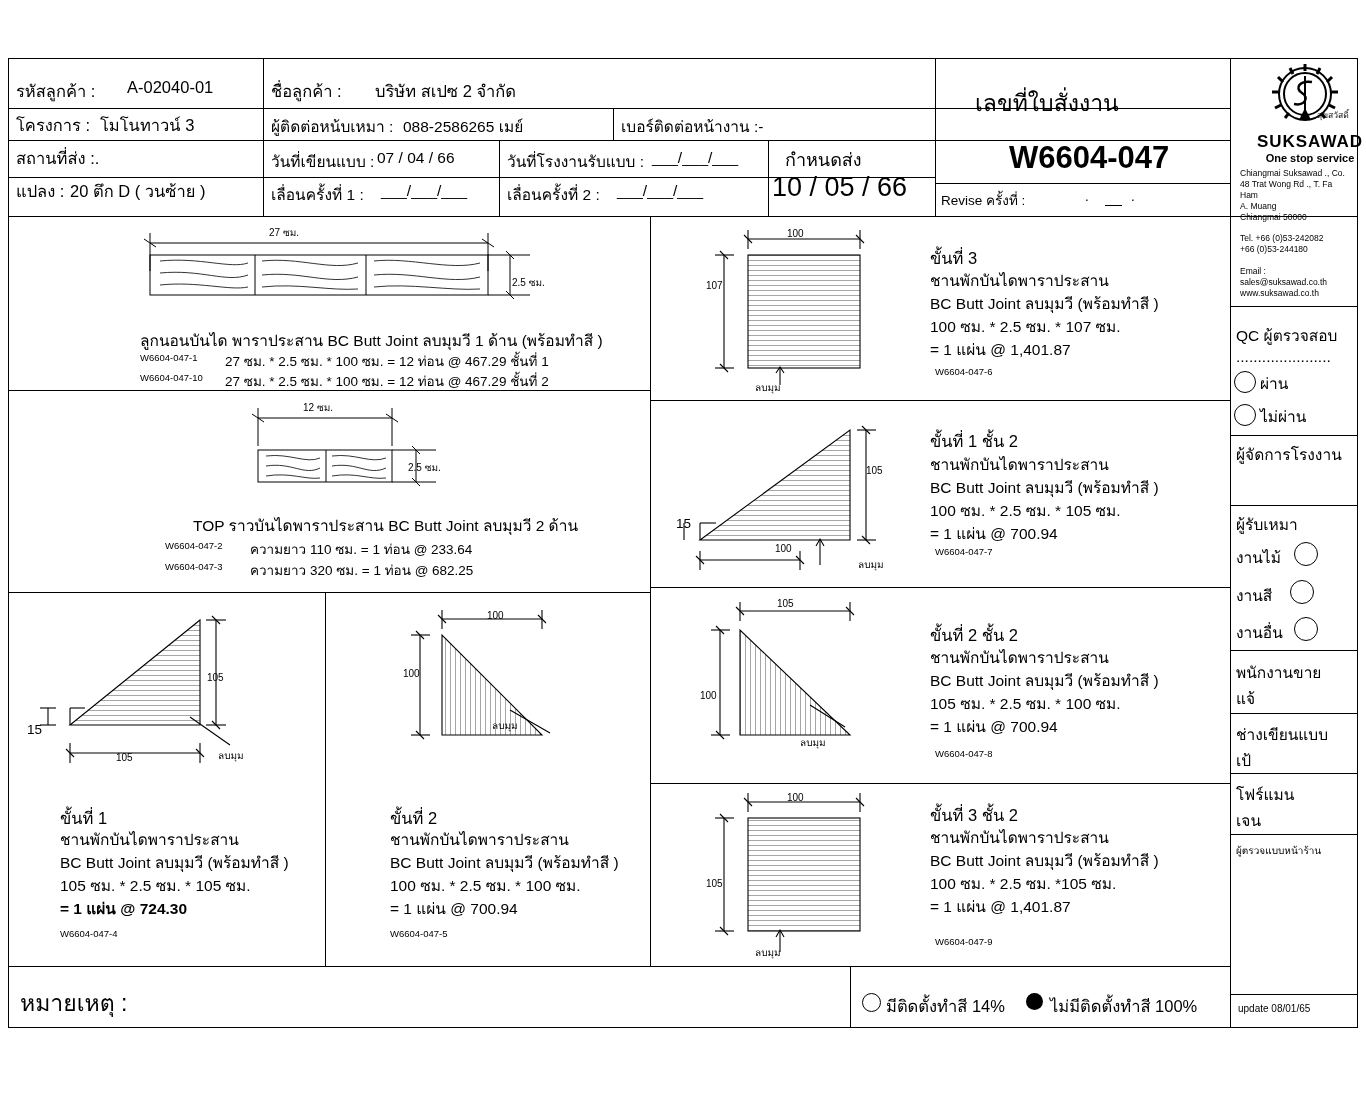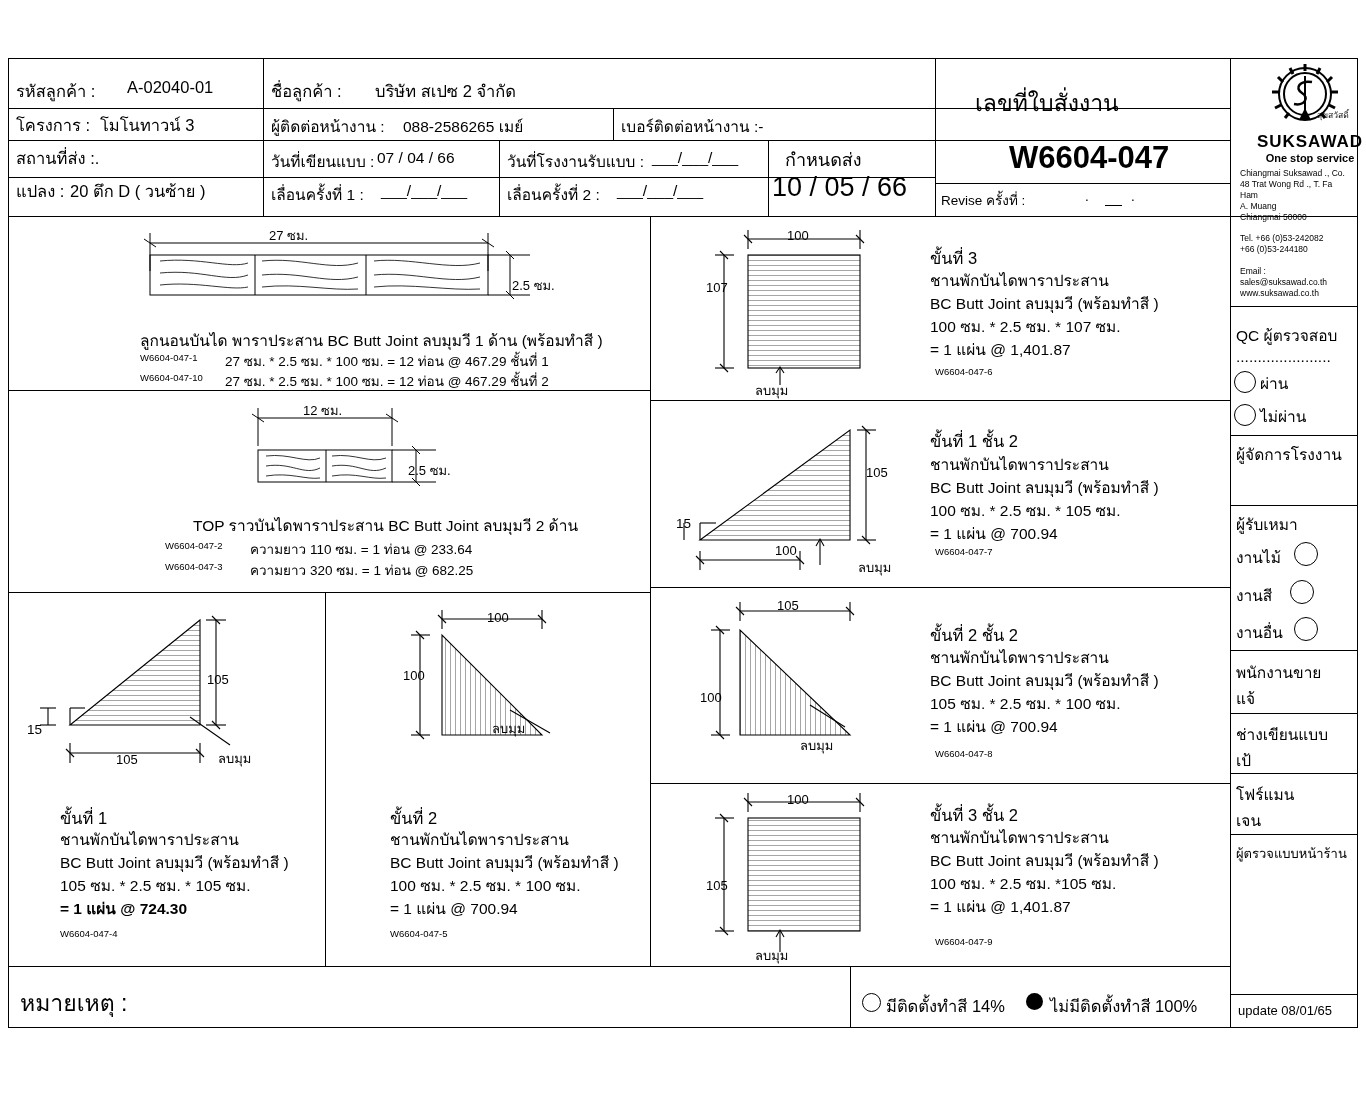--- a/index.html
+++ b/index.html
@@ -4,21 +4,21 @@
 <style>
   html,body{margin:0;padding:0;background:#fff;}
   body{font-family:"Liberation Sans", sans-serif; color:#000;}
   #sheet{position:relative;width:1366px;height:1093px;background:#fff;}
   .frame{position:absolute;left:8px;top:58px;width:1350px;height:970px;border:1.5px solid #000;box-sizing:border-box;}
   .ln{position:absolute;background:#000;}
   .h{height:1px;}
   .v{width:1px;}
   .txt{position:absolute;white-space:nowrap;}
   .t13{font-size:13.5px;}
-  .t14{font-size:13px;}
+  .t14{font-size:10px;}
   .t15{font-size:15.5px;}
   .t16{font-size:16.5px;}
   .t17{font-size:18px;}
   .t22{font-size:23px;}
   .t26{font-size:27px;}
   .t30{font-size:31px;}
   .tiny{font-size:8.5px;}
   .t9{font-size:9.5px;}
   .circ{position:absolute;border:1.4px solid #000;border-radius:50%;}
   .circf{position:absolute;background:#000;border-radius:50%;}
@@ -50,21 +50,21 @@
   <div class="txt t16" style="left:16px;top:78px;">รหัสลูกค้า :</div>
   <div class="txt t16" style="left:127px;top:78px;">A-02040-01</div>
   <div class="txt t16" style="left:16px;top:112px;">โครงการ :</div>
   <div class="txt t16" style="left:100px;top:112px;">โมโนทาวน์ 3</div>
   <div class="txt t16" style="left:16px;top:145px;">สถานที่ส่ง :.</div>
   <div class="txt t16" style="left:16px;top:178px;">แปลง :</div>
   <div class="txt t16" style="left:70px;top:178px;">20 ตึก D ( วนซ้าย )</div>
 
   <div class="txt t16" style="left:271px;top:78px;">ชื่อลูกค้า :</div>
   <div class="txt t16" style="left:375px;top:78px;">บริษัท สเปซ 2 จำกัด</div>
-  <div class="txt t15" style="left:271px;top:114px;">ผู้ติดต่อหน้างาน :</div>
+  <div class="txt t15" style="left:271px;top:114px;">ผู้ติดต่อหน้บเหมา :</div>
   <div class="txt t15" style="left:403px;top:114px;">088-2586265 เมย์</div>
   <div class="txt t15" style="left:621px;top:114px;">เบอร์ติดต่อหน้างาน :-</div>
 
   <div class="txt t15" style="left:271px;top:149px;">วันที่เขียนแบบ :</div>
   <div class="txt t15" style="left:377px;top:149px;">07 / 04 / 66</div>
   <div class="txt t15" style="left:271px;top:182px;">เลื่อนครั้งที่ 1 :</div>
   <div class="txt t15" style="left:381px;top:182px;">___/___/___</div>
 
   <div class="txt t15" style="left:507px;top:149px;">วันที่โรงงานรับแบบ :</div>
   <div class="txt t15" style="left:652px;top:149px;">___/___/___</div>

